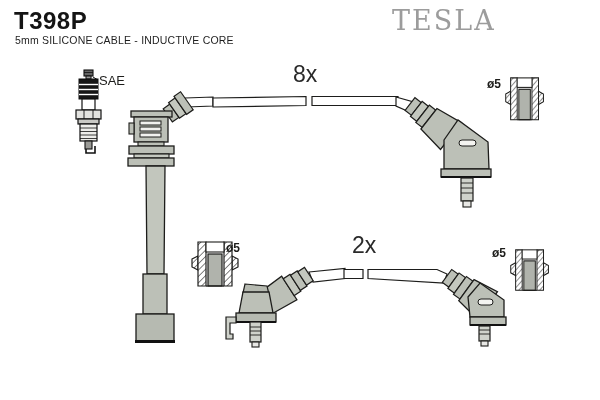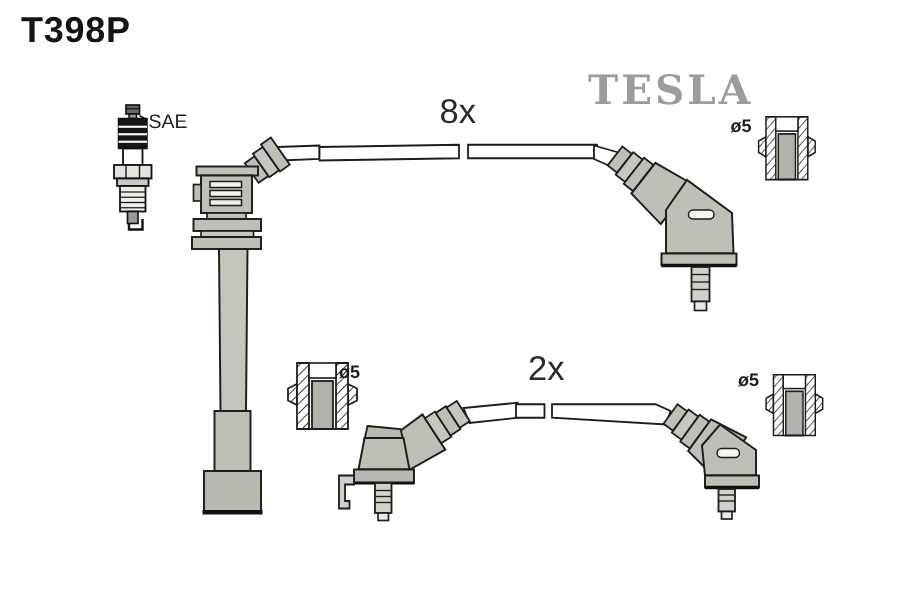--- a/index.html
+++ b/index.html
@@ -4,33 +4,34 @@
 <style>
   * { margin:0; padding:0; box-sizing:border-box; }
   html,body { width:600px; height:400px; background:#fff; overflow:hidden;
               font-family:"Liberation Sans","DejaVu Sans",sans-serif; }
   .page { position:relative; width:492px; height:400px; background:#fff; }
   .part-number { position:absolute; left:14px; top:7px; font-size:24px; font-weight:bold;
                  color:#141414; letter-spacing:0.5px; }
   .subtitle { position:absolute; left:15px; top:34px; font-size:10.5px; color:#1e1e1e;
               letter-spacing:0.2px; }
   .brand { position:absolute; left:392px; top:5px; font-family:"DejaVu Serif","Liberation Serif",serif;
-           font-size:27px; font-weight:bold; color:#9c9c9c; letter-spacing:2px;margin-top:40px; }
+           font-size:27px; font-weight:normal; color:#9c9c9c; letter-spacing:2px; }
   svg.diagram { position:absolute; left:0; top:0; }
   svg text { font-family:"Liberation Sans","DejaVu Sans",sans-serif; fill:#1d1d1b; }
   .qty { font-size:23px; fill:#2a2a2a; }
   .dia { font-size:12px; font-weight:bold; }
   .sae { font-size:13px; }
 </style>
 </head>
 <body>
 
 <div class="page">
 
   <div class="part-number">T398P</div>
+  <div class="subtitle">5mm SILICONE CABLE - INDUCTIVE CORE</div>
   <div class="brand">TESLA</div>
 
   <svg class="diagram" width="600" height="400" viewBox="0 0 600 400">
     <defs>
       <pattern id="hatch" patternUnits="userSpaceOnUse" width="4.5" height="4.5" patternTransform="rotate(45)">
         <rect width="4.5" height="4.5" fill="#ffffff"></rect>
         <line x1="0" y1="0" x2="0" y2="4.5" stroke="#3a3a3a" stroke-width="1.3"></line>
       </pattern>
 
       <g id="connector-section">

